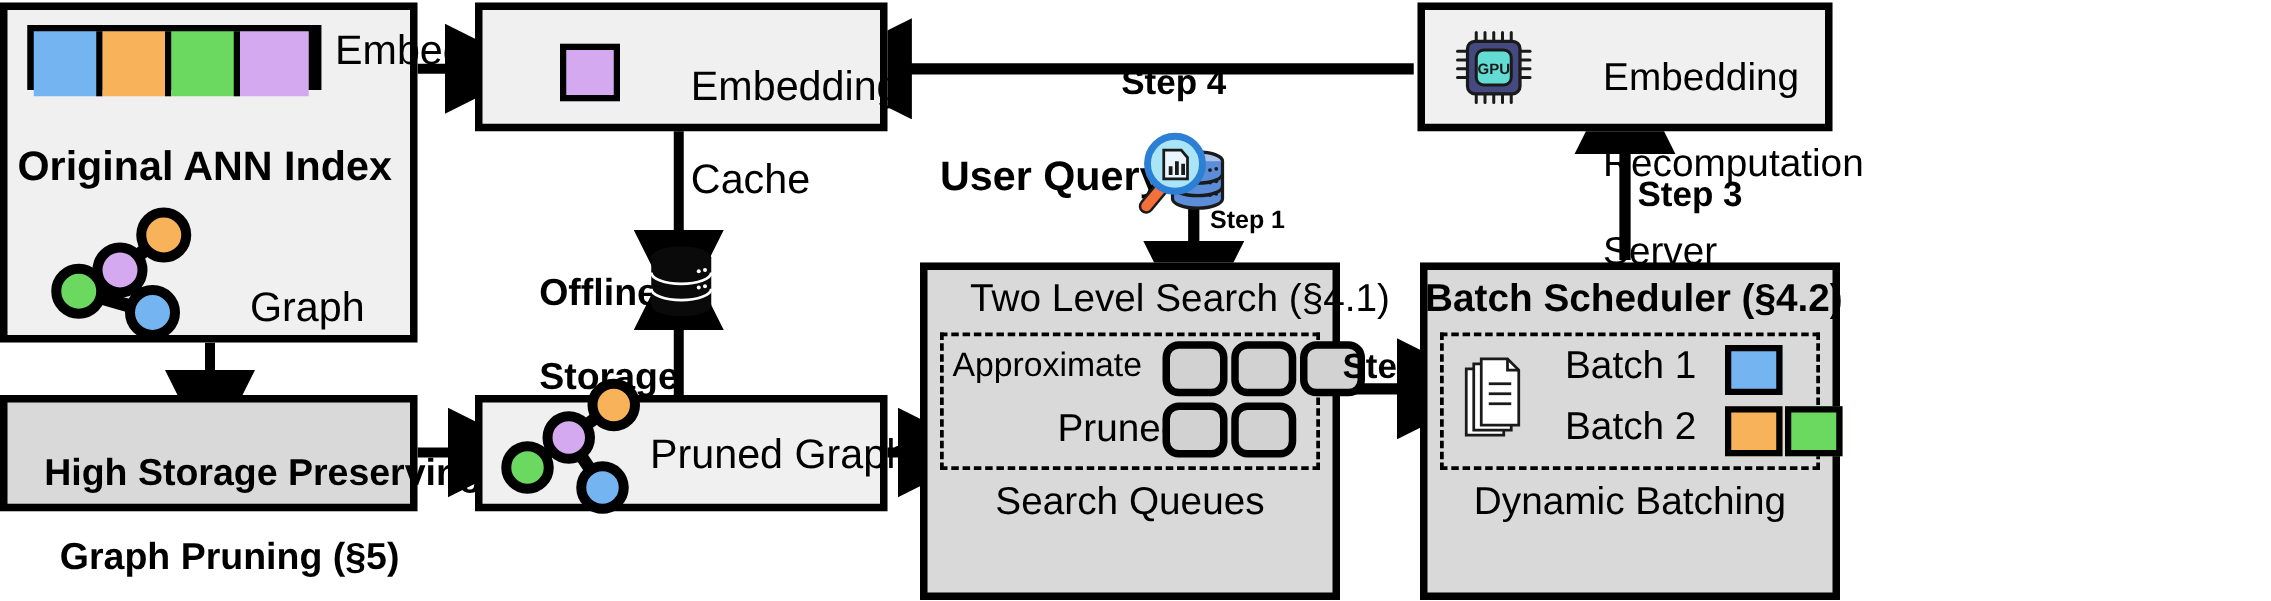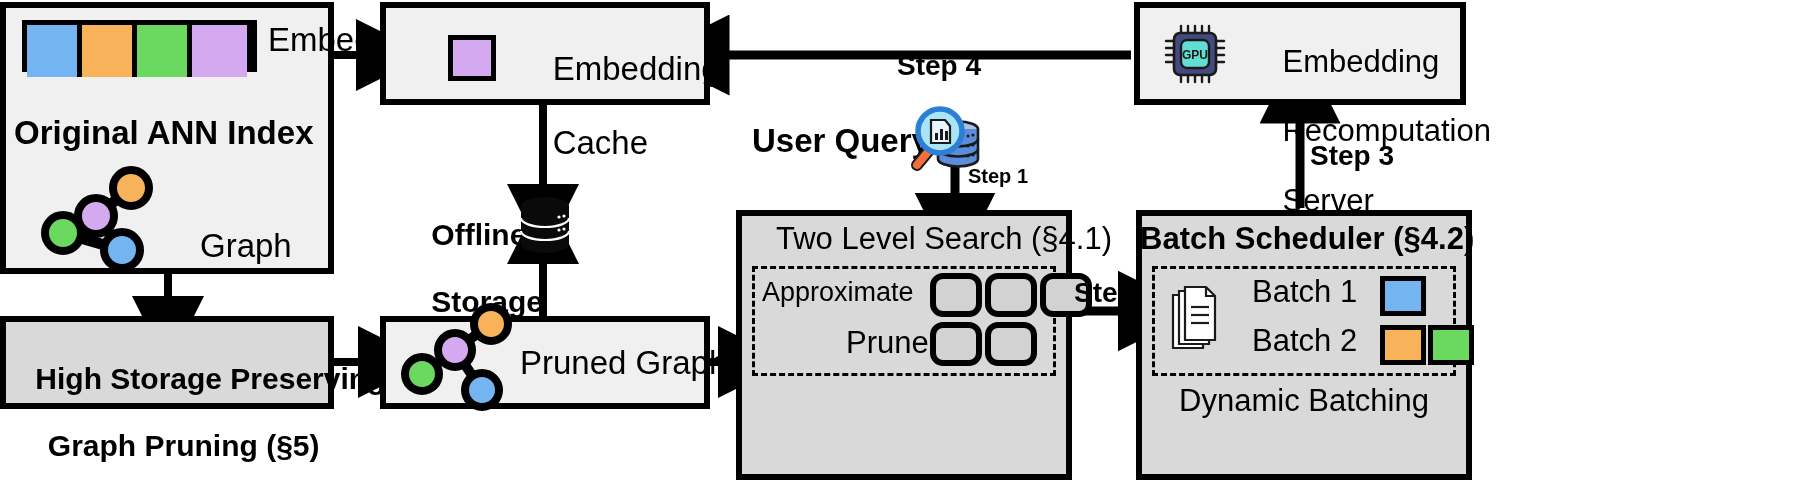--- a/index.html
+++ b/index.html
@@ -178,20 +178,21 @@
     <div class="qsq"></div>
     <div class="qsq"></div>
   </div>
 
   <div class="lbl" style="left:846px;top:326px;font-size:31px;">Pruned</div>
   <div class="qrow" style="left:930px;top:322px;">
     <div class="qsq"></div>
     <div class="qsq"></div>
   </div>
 
+  <div class="lbl ctr" style="left:740px;top:384px;width:328px;font-size:31px;">Search Queues</div>
 
   <div class="lbl b" style="left:1074px;top:277px;font-size:28px;">Step 2</div>
 
   <div class="box gray" style="left:1136px;top:210px;width:336px;height:270px;"></div>
   <div class="lbl b ctr" style="left:1140px;top:222px;width:328px;font-size:31px;">Batch Scheduler (§4.2)</div>
   <div class="dashed" style="left:1152px;top:266px;width:304px;height:110px;"></div>
 
   <svg style="position:absolute;left:1170px;top:285px;width:56px;height:70px;" viewBox="0 0 56 70">
     <g fill="#fff" stroke="#1a1a1a" stroke-width="2.2">
       <path d="M3,10 L24,10 L33,19 L33,63 L3,63 Z"></path>

